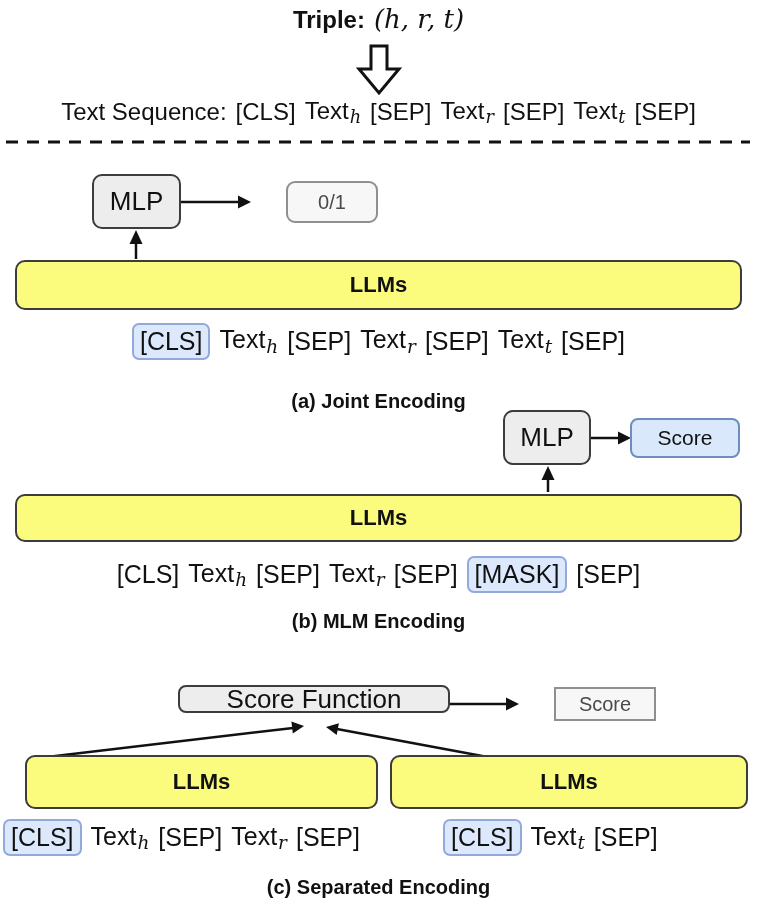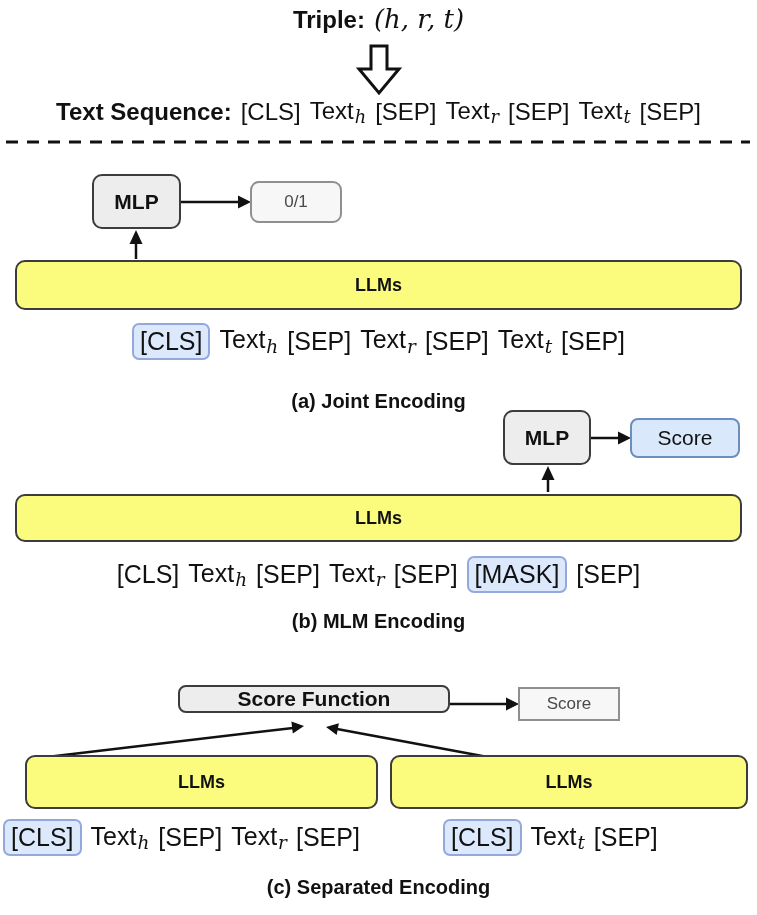--- a/index.html
+++ b/index.html
@@ -7,43 +7,43 @@
     position:relative; width:757px; height:915px; background:var(--bg,#fff);
     font-family:"Liberation Sans", sans-serif; color:var(--text,#111);
     overflow:hidden;
   }
   #arrows { position:absolute; left:0; top:0; width:757px; height:915px; pointer-events:none; }
 
   .abs { position:absolute; box-sizing:border-box; }
   .box { display:flex; align-items:center; justify-content:center; text-align:center; }
 
   .dark-box  { background:var(--gray-fill); border:2.5px solid var(--dark-border); border-radius:10px;
-               font-weight:bold; font-size:21px; color:var(--text); }
+               font-weight:normal; font-size:26px; color:var(--text); }
   .light-box { background:var(--light-fill); border:2px solid var(--light-border); border-radius:9px;
-               font-size:17px; color:var(--muted-text); }
+               font-size:20px; color:var(--muted-text);margin-left:36px; }
   .blue-box  { background:var(--blue-fill); border:2px solid var(--blue-border); border-radius:8px;
                font-size:21px; color:var(--text); }
   .llm-bar   { background:var(--llm-fill); border:2.5px solid var(--dark-border); border-radius:10px;
-               font-weight:bold; font-size:18px; color:var(--text); }
+               font-weight:bold; font-size:22px; color:var(--text); }
 
   .token-row { display:flex; align-items:center; column-gap:9px; font-size:25px; white-space:nowrap; }
   .inline-row { display:inline-flex; align-items:center; column-gap:9px; }
   .token { display:inline-block; }
   .token.boxed { background:var(--tokenbox-fill); border:2.5px solid var(--tokenbox-border);
                  border-radius:7px; padding:2px 6px; }
   .tsub { font-family:"DejaVu Serif", serif; font-style:italic; font-size:0.74em; vertical-align:-0.22em; margin-left:1px; }
 
   .caption { left:0; right:0; text-align:center; font-weight:bold; font-size:20px; }
 
   #triple-line { top:4px; left:0; right:0; display:flex; justify-content:center; align-items:baseline; gap:9px; }
   #triple-line .lbl { font-weight:bold; font-size:24px; }
   .math { font-family:"DejaVu Serif", serif; font-style:italic; font-size:26px; }
 
   #sequence-line { top:97px; left:0; right:0; display:flex; justify-content:center; align-items:center; gap:9px; font-size:24px; }
-  #sequence-line .lbl { font-weight:bold; }
+  #sequence-line .lbl { font-weight:normal; }
   #sequence-line .token-row, #sequence-line .inline-row { font-size:24px; }
 </style>
 </head>
 <body>
 
 <div id="canvas" style="--bg: #FFFFFF; --text: #111111; --llm-fill: #FBFB7D; --gray-fill: #EDEDED; --light-fill: #F7F7F7; --light-border: #8F8F8F; --muted-text: #4A4A4A; --blue-fill: #DAE8FC; --blue-border: #6C8EBF; --tokenbox-fill: #DCE9FC; --tokenbox-border: #94A9DB; --dark-border: #3C3C3C; --arrow: #111111;">
 
   <svg id="arrows" viewBox="0 0 757 915">
 
     <g>

